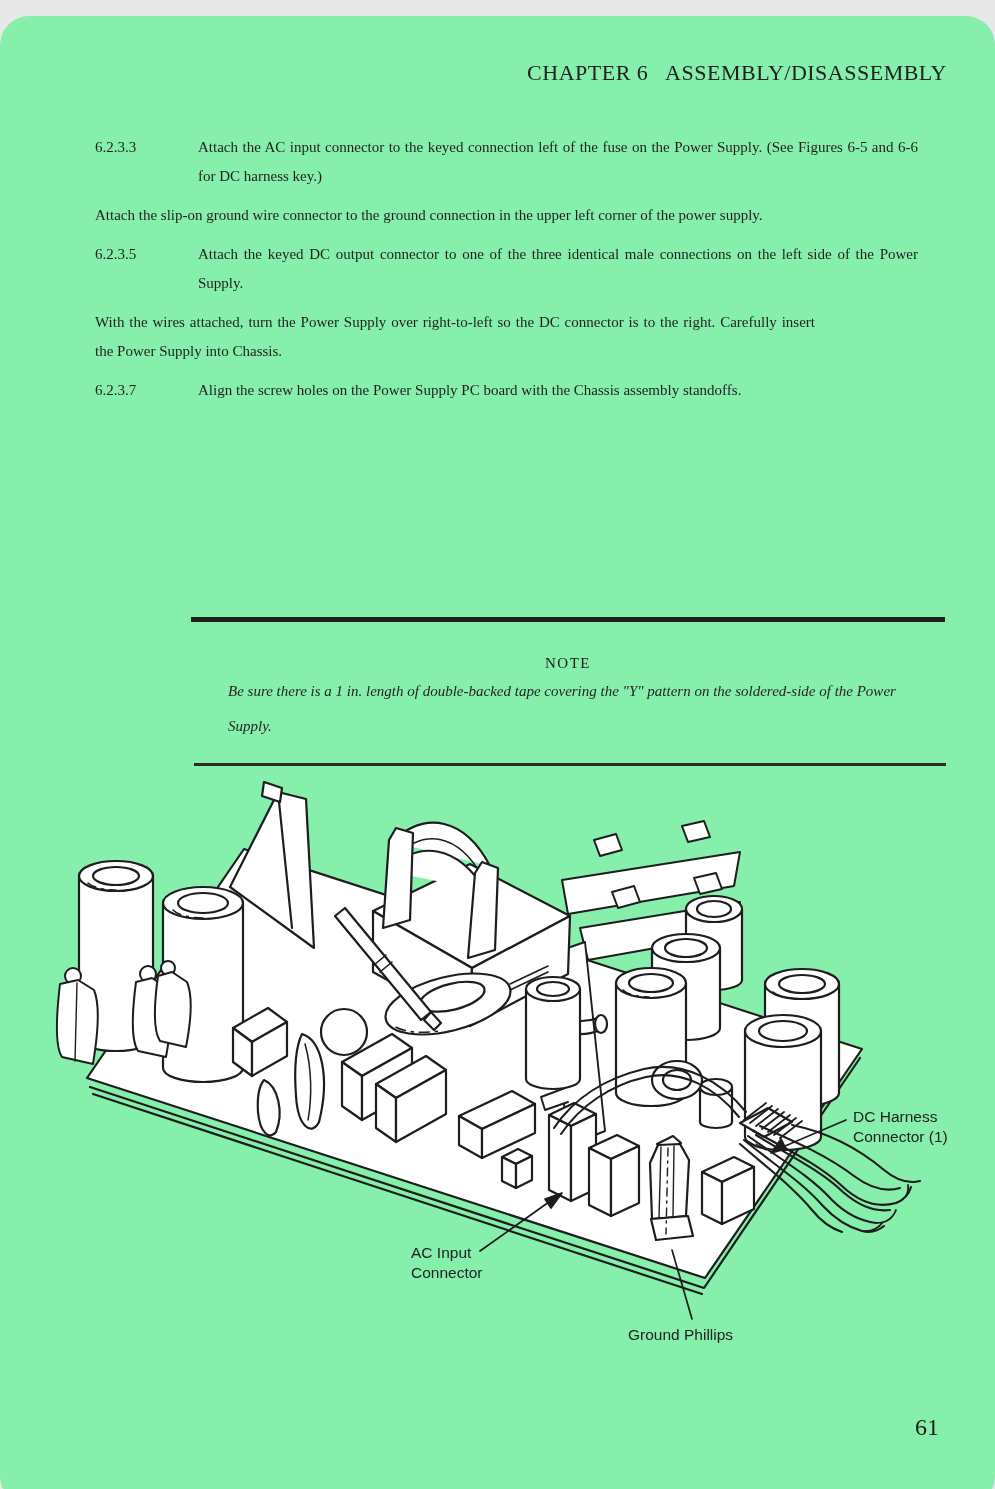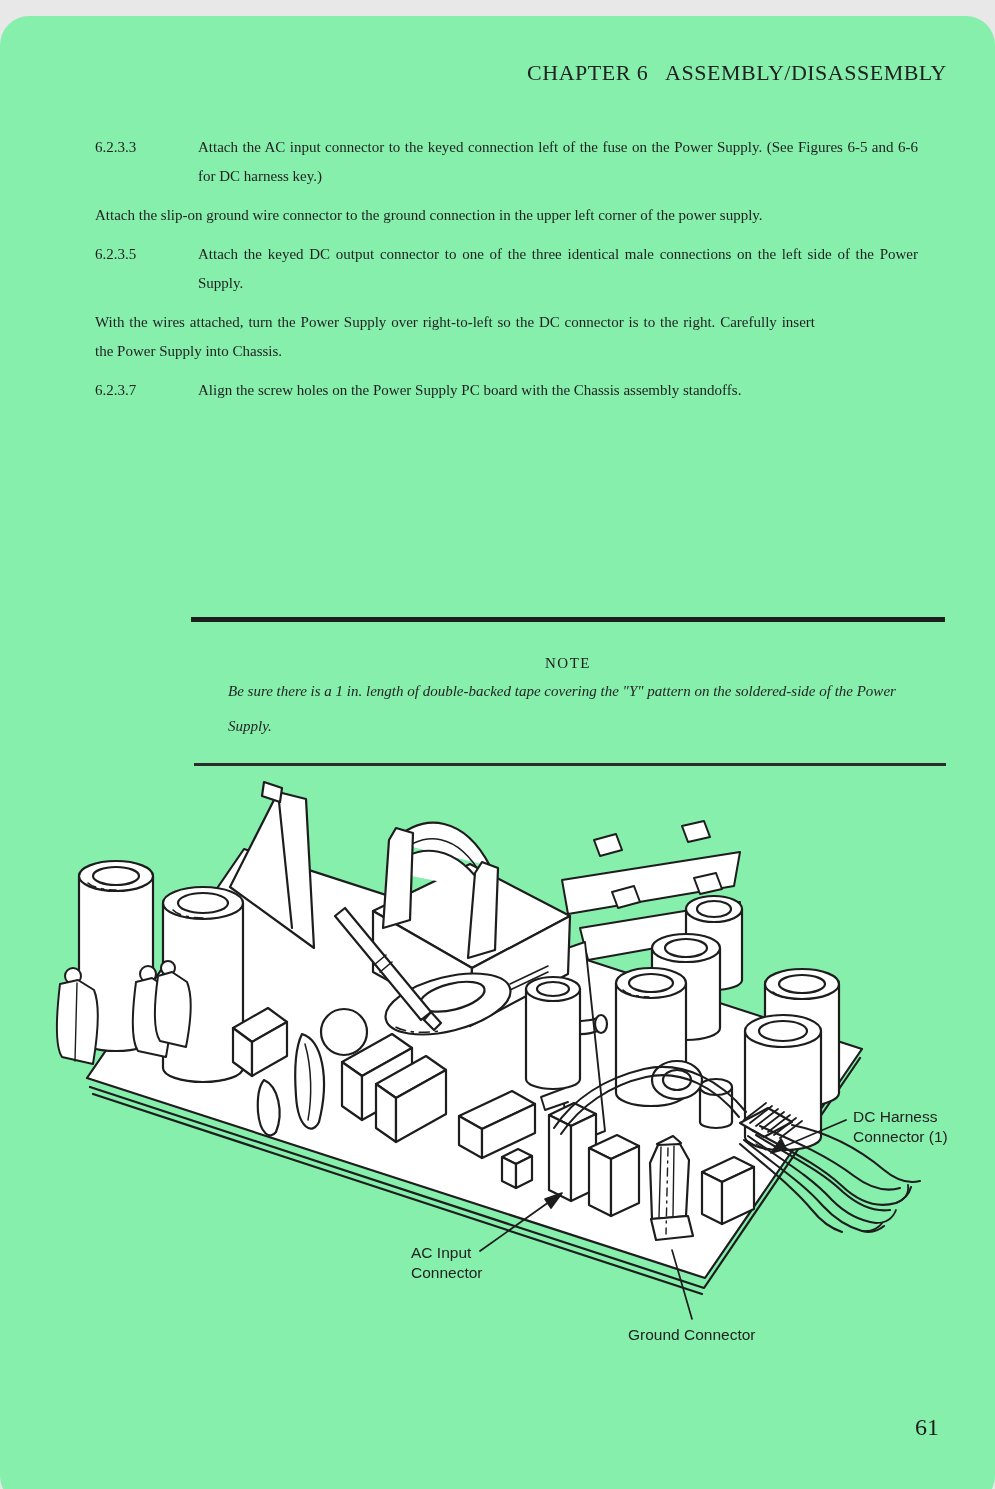--- a/index.html
+++ b/index.html
@@ -275,19 +275,19 @@
     <g stroke-width="1.7">
       <line x1="440" y1="475" x2="516" y2="421"></line>
       <polygon points="522,417 505,423 511,432" fill="#1d1d1d"></polygon>
       <line x1="652" y1="543" x2="632" y2="474"></line>
       <line x1="806" y1="344" x2="738" y2="373"></line>
       <polygon points="731,377 746,373 741,363" fill="#1d1d1d"></polygon>
     </g>
   </svg>
 
   <div class="fig-label lbl-ac">AC Input Connector</div>
-  <div class="fig-label lbl-ground">Ground Connector</div>
+  <div class="fig-label lbl-ground">Ground Phillips</div>
   <div class="fig-label lbl-dc">DC Harness Connector (1)</div>
 
 
   <div class="page-number">61</div>
 
 </div>
 
 </body></html>

